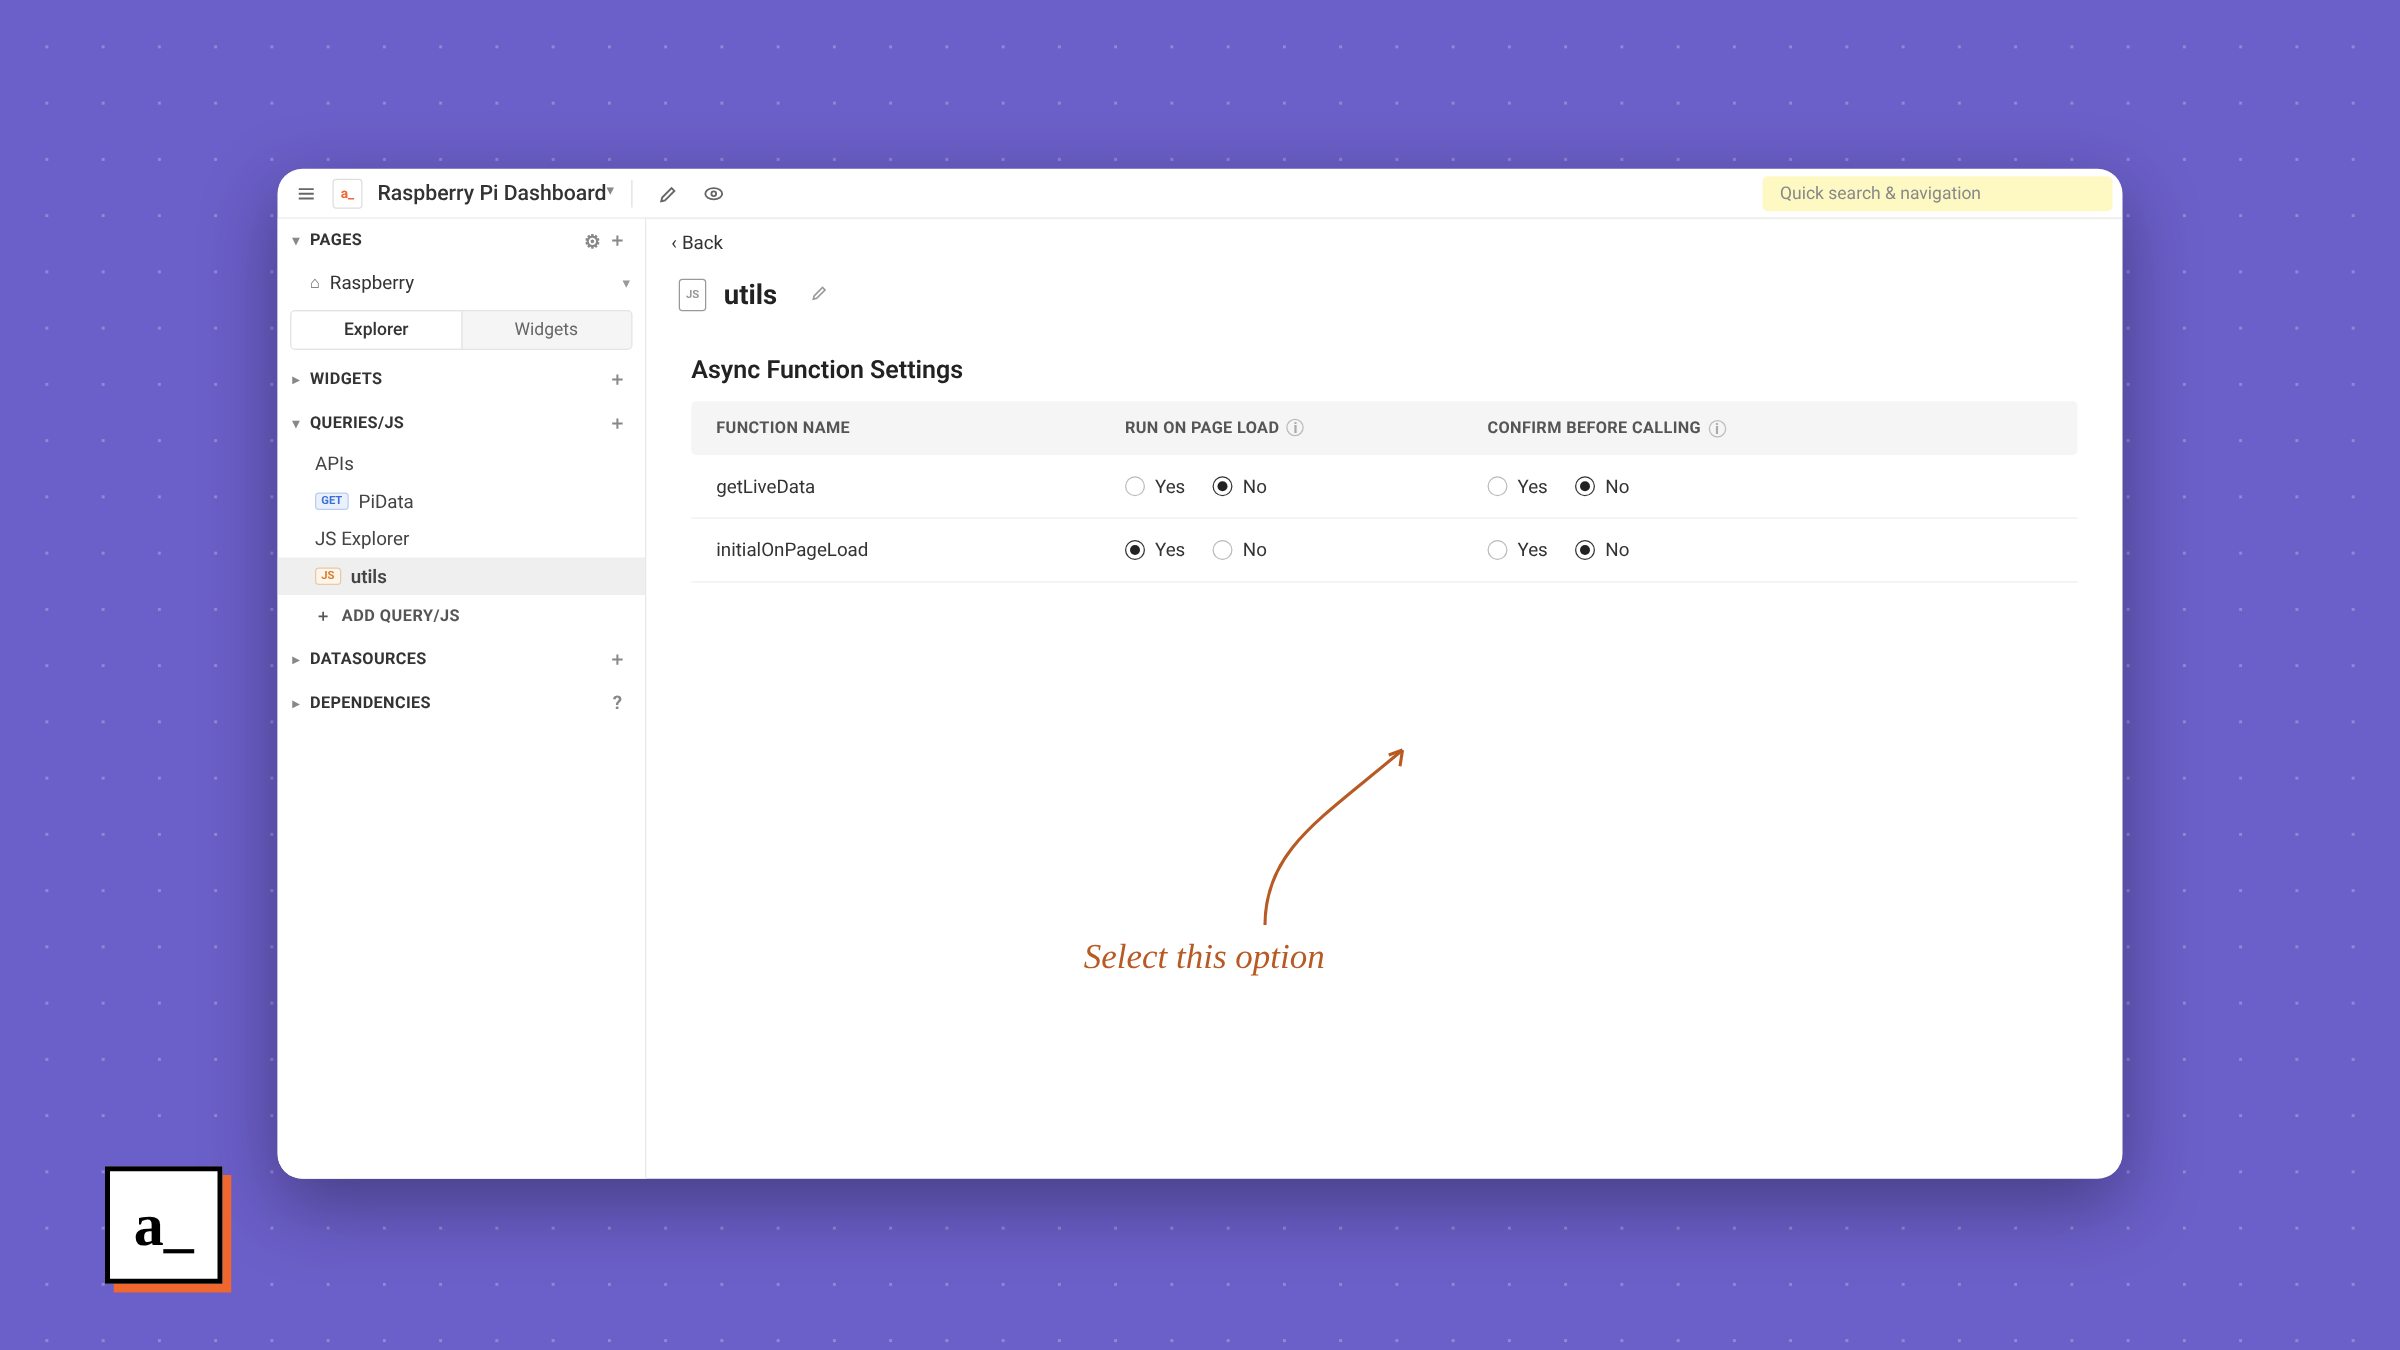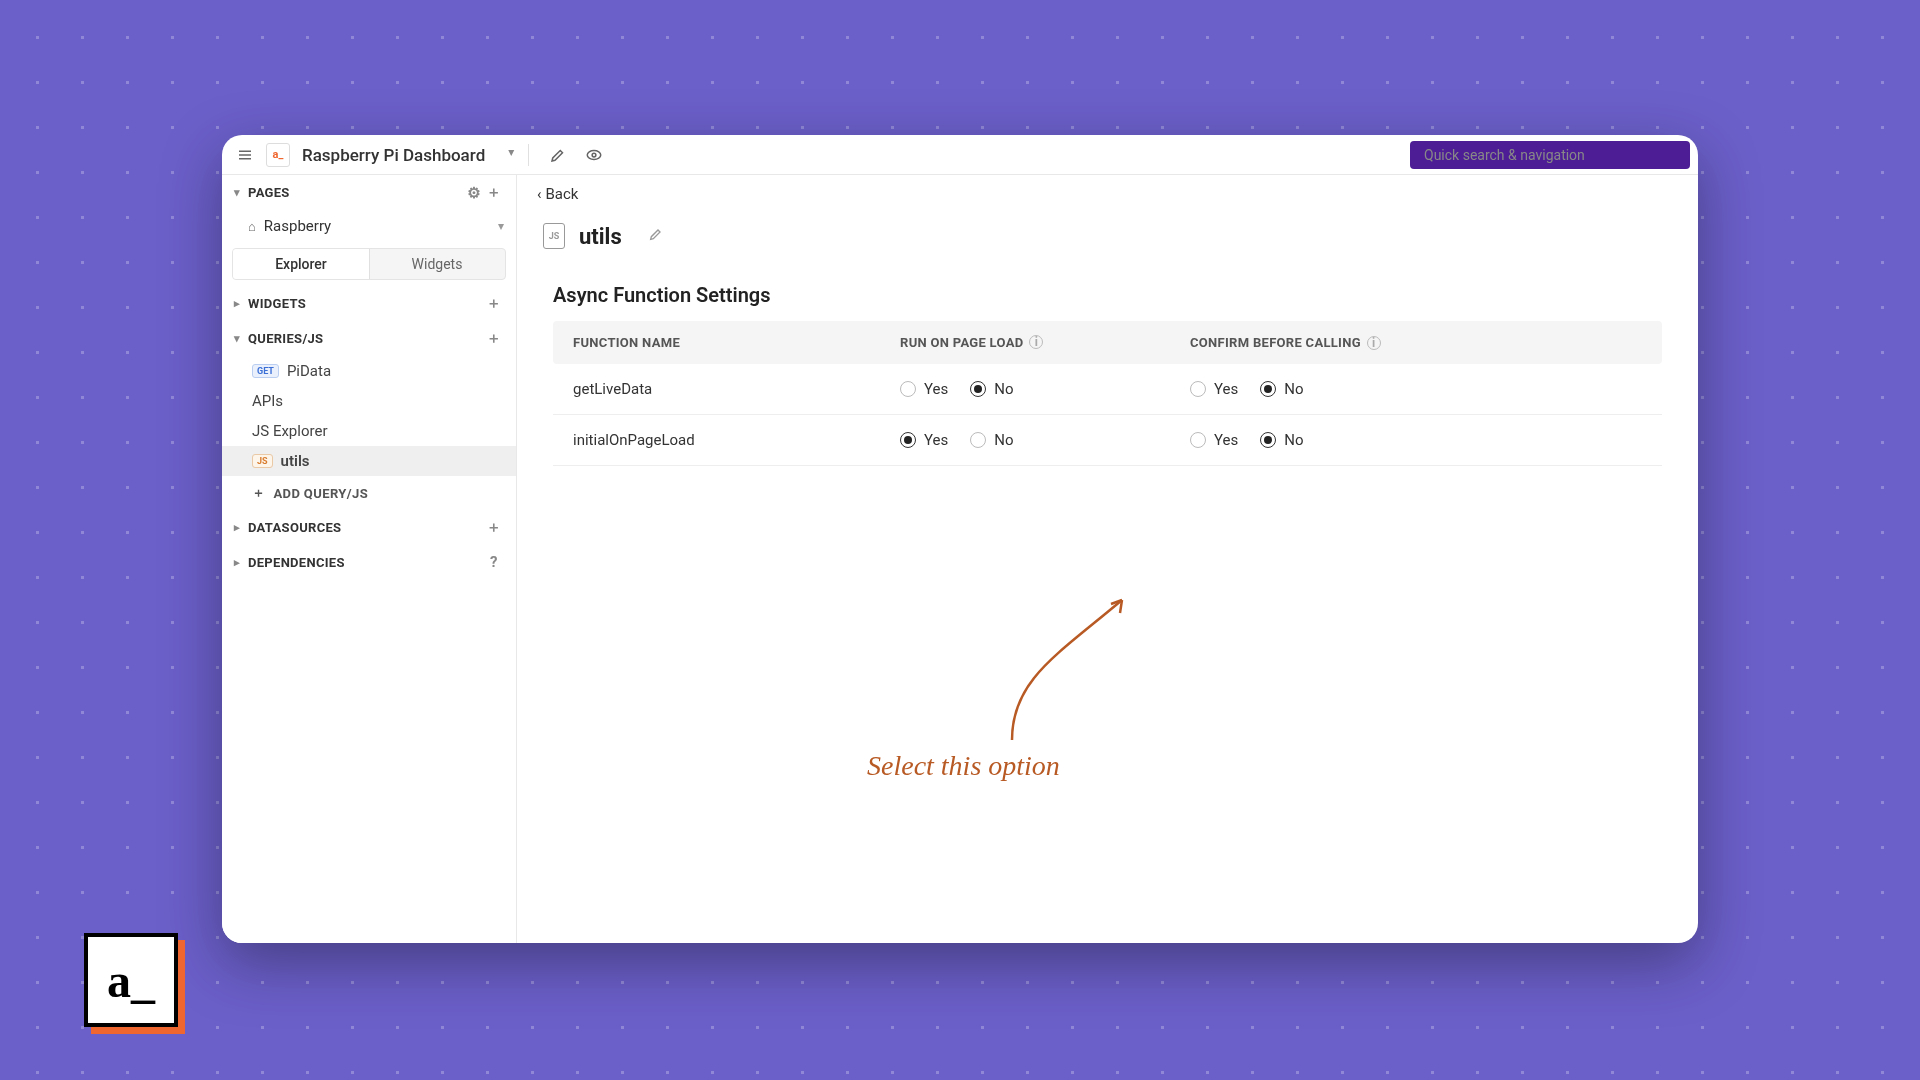--- a/index.html
+++ b/index.html
@@ -54,27 +54,27 @@
     display: flex; align-items: center; justify-content: center;
     font-size: 11px; font-weight: bold;
     color: #f0662f;
     background: #fff;
   }
   .app-title {
     font-size: 17px;
     color: #333;
     font-weight: 500;
     margin-left: 6px;
-    display: flex; align-items: flex-start; gap: 23px;
+    display: flex; align-items: flex-start; gap: 0;
   }
   .chev { color: #888; font-size: 12px; }
   .divider-v { width: 1px; height: 22px; background: #e0e0e0; margin: 0 8px; }
   .topbar-right { margin-left: auto; }
   .search-box {
-    background: #4c1d95;
+    background: #fef9c3;
     border-radius: 4px;
     padding: 6px 14px;
     font-size: 14px;
     color: #888;
     width: 280px;
   }
   
   .app-body { flex: 1; display: flex; min-height: 0; }
   .sidebar {
     width: 295px;
@@ -266,25 +266,25 @@
         <span class="spacer"></span>
         <span class="micro-icon">＋</span>
       </div>
 
       <div class="side-section-hdr">
         <span class="caret">▾</span>
         <span>QUERIES/JS</span>
         <span class="spacer"></span>
         <span class="micro-icon">＋</span>
       </div>
+      <div class="sub-item">APIs</div>
       <div class="sub-item">
         <span class="badge-get">GET</span>
         <span>PiData</span>
       </div>
-      <div class="sub-item">APIs</div>
       <div class="sub-item">JS Explorer</div>
       <div class="sub-item selected">
         <span class="badge-js">JS</span>
         <span>utils</span>
       </div>
       <div class="add-query">
         <span>＋</span>
         <span>ADD QUERY/JS</span>
       </div>
 

